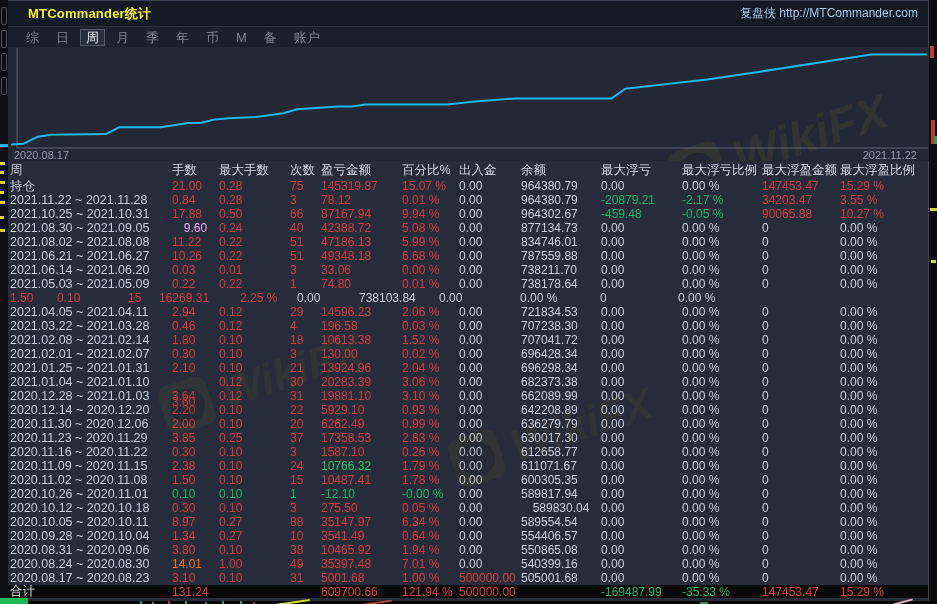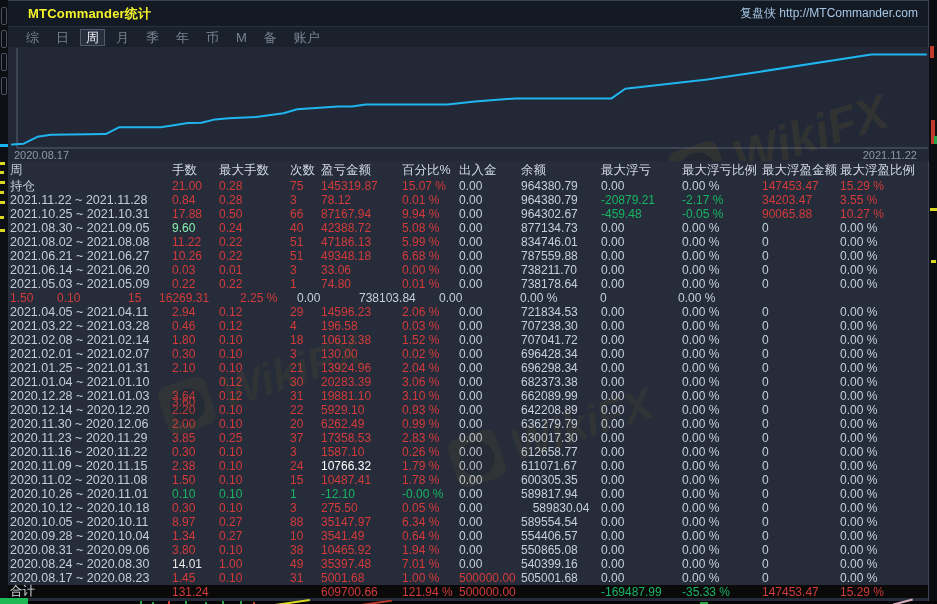--- a/index.html
+++ b/index.html
@@ -161,21 +161,21 @@
           <div class="cell c5" style="color: rgb(211, 59, 59);">9.94 %</div>
           <div class="cell c6" style="color: rgb(199, 207, 220);">0.00</div>
           <div class="cell c7" style="color: rgb(199, 207, 220);">964302.67</div>
           <div class="cell c8" style="color: rgb(23, 181, 99);">-459.48</div>
           <div class="cell c9" style="color: rgb(23, 181, 99);">-0.05 %</div>
           <div class="cell c10" style="color: rgb(211, 59, 59);">90065.88</div>
           <div class="cell c11" style="color: rgb(211, 59, 59);">10.27 %</div>
         </div>
         <div class="row">
           <div class="cell c0">2021.08.30 ~ 2021.09.05</div>
-          <div class="cell c1" style="color: #86efac;">9.60</div>
+          <div class="cell c1" style="color: #f0abfc; text-align: center;">9.60</div>
           <div class="cell c2" style="color: rgb(211, 59, 59);">0.24</div>
           <div class="cell c3" style="color: rgb(211, 59, 59);">40</div>
           <div class="cell c4" style="color: rgb(211, 59, 59);">42388.72</div>
           <div class="cell c5" style="color: rgb(211, 59, 59);">5.08 %</div>
           <div class="cell c6" style="color: rgb(199, 207, 220);">0.00</div>
           <div class="cell c7" style="color: rgb(199, 207, 220);">877134.73</div>
           <div class="cell c8" style="color: rgb(199, 207, 220);">0.00</div>
           <div class="cell c9" style="color: rgb(199, 207, 220);">0.00 %</div>
           <div class="cell c10" style="color: rgb(199, 207, 220);">0</div>
           <div class="cell c11" style="color: rgb(199, 207, 220);">0.00 %</div>
@@ -401,21 +401,21 @@
           <div class="cell c8" style="color: rgb(199, 207, 220);">0.00</div>
           <div class="cell c9" style="color: rgb(199, 207, 220);">0.00 %</div>
           <div class="cell c10" style="color: rgb(199, 207, 220);">0</div>
           <div class="cell c11" style="color: rgb(199, 207, 220);">0.00 %</div>
         </div>
         <div class="row">
           <div class="cell c0">2020.11.09 ~ 2020.11.15</div>
           <div class="cell c1" style="color: rgb(211, 59, 59);">2.38</div>
           <div class="cell c2" style="color: rgb(211, 59, 59);">0.10</div>
           <div class="cell c3" style="color: rgb(211, 59, 59);">24</div>
-          <div class="cell c4" style="color: #ffffff;">10766.32</div>
+          <div class="cell c4" style="color: #22c55e;">10766.32</div>
           <div class="cell c5" style="color: rgb(211, 59, 59);">1.79 %</div>
           <div class="cell c6" style="color: rgb(199, 207, 220);">0.00</div>
           <div class="cell c7" style="color: rgb(199, 207, 220);">611071.67</div>
           <div class="cell c8" style="color: rgb(199, 207, 220);">0.00</div>
           <div class="cell c9" style="color: rgb(199, 207, 220);">0.00 %</div>
           <div class="cell c10" style="color: rgb(199, 207, 220);">0</div>
           <div class="cell c11" style="color: rgb(199, 207, 220);">0.00 %</div>
         </div>
         <div class="row">
           <div class="cell c0">2020.11.02 ~ 2020.11.08</div>
@@ -496,35 +496,35 @@
           <div class="cell c5" style="color: rgb(211, 59, 59);">1.94 %</div>
           <div class="cell c6" style="color: rgb(199, 207, 220);">0.00</div>
           <div class="cell c7" style="color: rgb(199, 207, 220);">550865.08</div>
           <div class="cell c8" style="color: rgb(199, 207, 220);">0.00</div>
           <div class="cell c9" style="color: rgb(199, 207, 220);">0.00 %</div>
           <div class="cell c10" style="color: rgb(199, 207, 220);">0</div>
           <div class="cell c11" style="color: rgb(199, 207, 220);">0.00 %</div>
         </div>
         <div class="row">
           <div class="cell c0">2020.08.24 ~ 2020.08.30</div>
-          <div class="cell c1" style="color: #e5e5e5;">14.01</div>
+          <div class="cell c1" style="color: #f97316;">14.01</div>
           <div class="cell c2" style="color: rgb(211, 59, 59);">1.00</div>
           <div class="cell c3" style="color: rgb(211, 59, 59);">49</div>
           <div class="cell c4" style="color: rgb(211, 59, 59);">35397.48</div>
           <div class="cell c5" style="color: rgb(211, 59, 59);">7.01 %</div>
           <div class="cell c6" style="color: rgb(199, 207, 220);">0.00</div>
           <div class="cell c7" style="color: rgb(199, 207, 220);">540399.16</div>
           <div class="cell c8" style="color: rgb(199, 207, 220);">0.00</div>
           <div class="cell c9" style="color: rgb(199, 207, 220);">0.00 %</div>
           <div class="cell c10" style="color: rgb(199, 207, 220);">0</div>
           <div class="cell c11" style="color: rgb(199, 207, 220);">0.00 %</div>
         </div>
         <div class="row">
           <div class="cell c0">2020.08.17 ~ 2020.08.23</div>
-          <div class="cell c1" style="color: rgb(211, 59, 59);">1.45</div>
+          <div class="cell c1" style="color: rgb(211, 59, 59);">3.10</div>
           <div class="cell c2" style="color: rgb(211, 59, 59);">0.10</div>
           <div class="cell c3" style="color: rgb(211, 59, 59);">31</div>
           <div class="cell c4" style="color: rgb(211, 59, 59);">5001.68</div>
           <div class="cell c5" style="color: rgb(211, 59, 59);">1.00 %</div>
           <div class="cell c6" style="color: rgb(211, 59, 59);">500000.00</div>
           <div class="cell c7" style="color: rgb(199, 207, 220);">505001.68</div>
           <div class="cell c8" style="color: rgb(199, 207, 220);">0.00</div>
           <div class="cell c9" style="color: rgb(199, 207, 220);">0.00 %</div>
           <div class="cell c10" style="color: rgb(199, 207, 220);">0</div>
           <div class="cell c11" style="color: rgb(199, 207, 220);">0.00 %</div>

